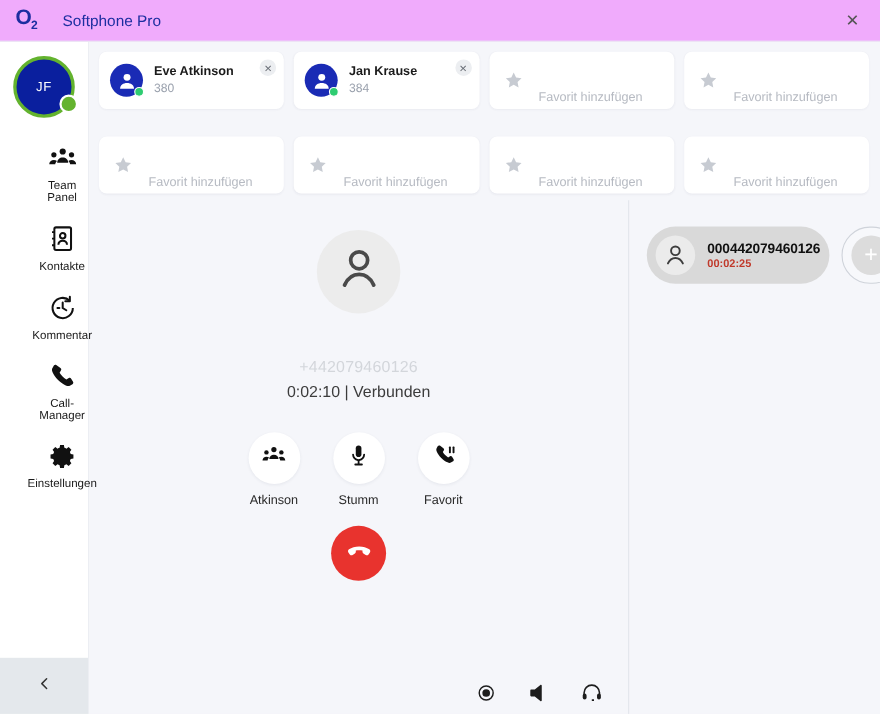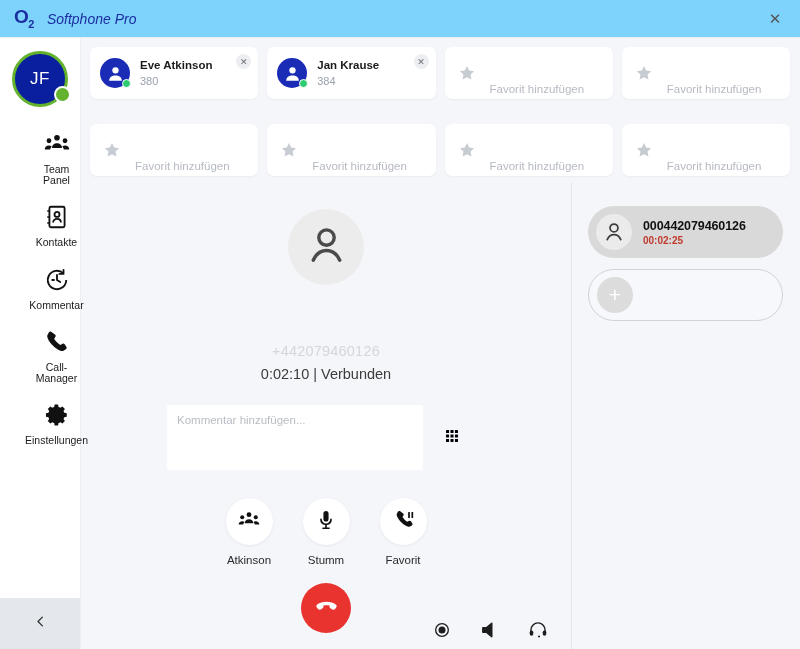--- a/index.html
+++ b/index.html
@@ -12,35 +12,34 @@
   .app {
     width: 800px; height: 649px;
     display: flex; flex-direction: column;
     background: #f5f6fa;
     position: relative;
   }
 
   
   .titlebar {
     height: 38px; min-height: 38px;
-    background: #7dd3fc;
+    background: #f0abfc;
     display: flex; align-items: center;
     padding: 0 10px 0 14px;
     border-bottom: 1px solid #eceef3;
     position: relative; z-index: 5;
   }
   .logo-o2 {
     font-size: 19px; font-weight: bold; color: #1c2ea0;
     letter-spacing: -0.5px; line-height: 1;
   }
   .logo-o2 sub { font-size: 11px; font-weight: bold; }
   .app-title {
-    font-size: 14px; color: #1c2ea0; margin-left: 13px;
+    font-size: 14px; color: #1c2ea0; margin-left: 23px;
     font-weight: normal;
-    font-style: italic;
   }
   .win-close {
     margin-left: auto; width: 30px; height: 26px;
     display: flex; align-items: center; justify-content: center;
     color: #555; font-size: 15px; cursor: pointer;
   }
 
   
   .body { flex: 1; display: flex; min-height: 0; }
 
@@ -54,21 +53,21 @@
     position: relative;
   }
   .me-avatar-wrap {
     margin-top: 13px; margin-bottom: 6px;
     width: 56px; height: 56px; position: relative;
   }
   .me-avatar {
     width: 56px; height: 56px; border-radius: 50%;
     background: #0a1f9e; border: 3px solid #63b32e;
     display: flex; align-items: center; justify-content: center;
-    color: #fff; font-size: 17px; letter-spacing: 0.5px;
+    color: #fff; font-size: 12px; letter-spacing: 0.5px;
   }
   .me-presence {
     position: absolute; right: -3px; bottom: 4px;
     width: 17px; height: 17px; border-radius: 50%;
     background: #63b32e; border: 2px solid #ffffff;
   }
   .nav { width: 100%; display: flex; flex-direction: column; align-items: center; margin-top: 8px; padding-left: 33px; }
   .nav-item {
     width: 100%; padding: 10px 2px 9px;
     display: flex; flex-direction: column; align-items: center;
@@ -135,21 +134,21 @@
     align-items: center;
     position: relative;
   }
   .call-avatar {
     width: 76px; height: 76px; border-radius: 50%;
     background: #ececec; margin-top: 27px;
     display: flex; align-items: center; justify-content: center;
   }
   .call-avatar svg { width: 43px; height: 43px; color: #4a4a4a; }
   .call-number {
-    margin-top: 58px; font-size: 14.5px; color: #d3d6db; letter-spacing: 0.2px;
+    margin-top: 41px; font-size: 14.5px; color: #d3d6db; letter-spacing: 0.2px;
   }
   .call-status { margin-top: 7px; font-size: 14.5px; color: #3c3c3c; }
 
   .comment-row {
     margin-top: 23px; display: flex; align-items: center;
     width: 100%; padding: 0 22px 0 0; justify-content: center;
   }
   .comment-box {
     width: 256px; height: 65px;
     background: #ffffff; border: none; border-radius: 2px;
@@ -189,21 +188,21 @@
     position: absolute; right: 22px; bottom: 8px;
     display: flex; align-items: center; gap: 26px;
   }
   .bi { width: 22px; height: 22px; display: flex; align-items: center; justify-content: center; cursor: pointer; color: #1d1d1d; }
   .bi svg { width: 20px; height: 20px; }
 
   
   .rightpanel {
     width: 228px; min-width: 228px;
     padding: 24px 17px 0 16px;
-    display: flex; flex-direction: column; gap: 11px;
+    display: flex; flex-direction: row; gap: 11px;
   }
   .call-pill {
     height: 52px; border-radius: 26px;
     background: #d9d9d9; display: flex; align-items: center;
     padding: 0 8px; cursor: pointer;
   }
   .pill-avatar {
     width: 36px; height: 36px; border-radius: 50%; background: #ebebeb;
     display: flex; align-items: center; justify-content: center; flex: 0 0 auto;
   }
@@ -405,38 +404,20 @@
               <svg viewBox="0 0 24 24" fill="none" stroke="currentColor" stroke-width="1.9">
                   <circle cx="12" cy="7.6" r="4.3"></circle>
                   <path d="M4.6 20.2c1.6-3.5 4.3-5.4 7.4-5.4s5.8 1.9 7.4 5.4" stroke-linecap="round"></path>
                 </svg>
             </span>
           </div>
 
           <div class="call-number">+442079460126</div>
           <div class="call-status">0:02:10 | Verbunden</div>
 
-          <div class="comment-row">
-            <textarea class="comment-box" placeholder="Kommentar hinzufügen..." style=""></textarea>
-            <div class="dialpad-btn">
-              <span>
-                <svg viewBox="0 0 24 24" fill="currentColor" width="16" height="16">
-                    <rect x="3" y="3" width="4.6" height="4.6" rx="0.6"></rect>
-                    <rect x="9.7" y="3" width="4.6" height="4.6" rx="0.6"></rect>
-                    <rect x="16.4" y="3" width="4.6" height="4.6" rx="0.6"></rect>
-                    <rect x="3" y="9.7" width="4.6" height="4.6" rx="0.6"></rect>
-                    <rect x="9.7" y="9.7" width="4.6" height="4.6" rx="0.6"></rect>
-                    <rect x="16.4" y="9.7" width="4.6" height="4.6" rx="0.6"></rect>
-                    <rect x="3" y="16.4" width="4.6" height="4.6" rx="0.6"></rect>
-                    <rect x="9.7" y="16.4" width="4.6" height="4.6" rx="0.6"></rect>
-                    <rect x="16.4" y="16.4" width="4.6" height="4.6" rx="0.6"></rect>
-                  </svg>
-              </span>
-            </div>
-          </div>
 
           <div class="controls">
 
             <div class="ctrl">
               <div class="ctrl-circle">
                 <span>
                   <svg viewBox="0 0 24 24" fill="currentColor">
                       <circle cx="12" cy="6.2" r="2.6"></circle>
                       <path d="M7.4 15.6c0-2.6 2-4.3 4.6-4.3s4.6 1.7 4.6 4.3z"></path>
                       <circle cx="4.6" cy="9" r="2.2"></circle>

